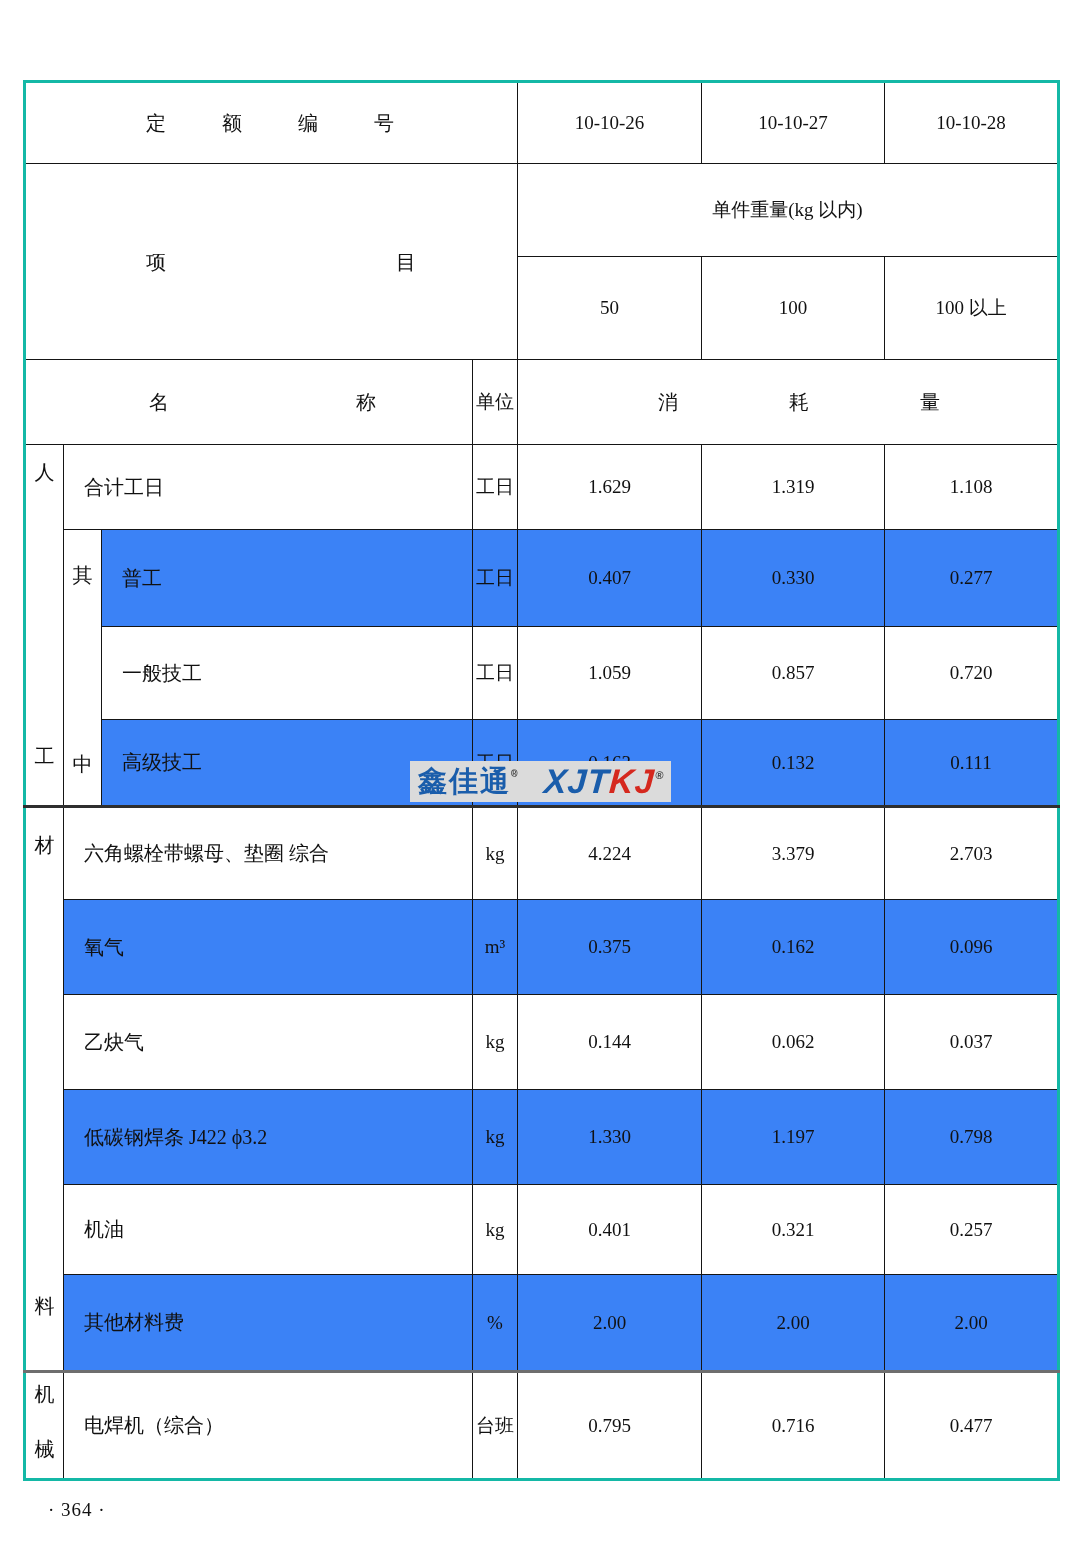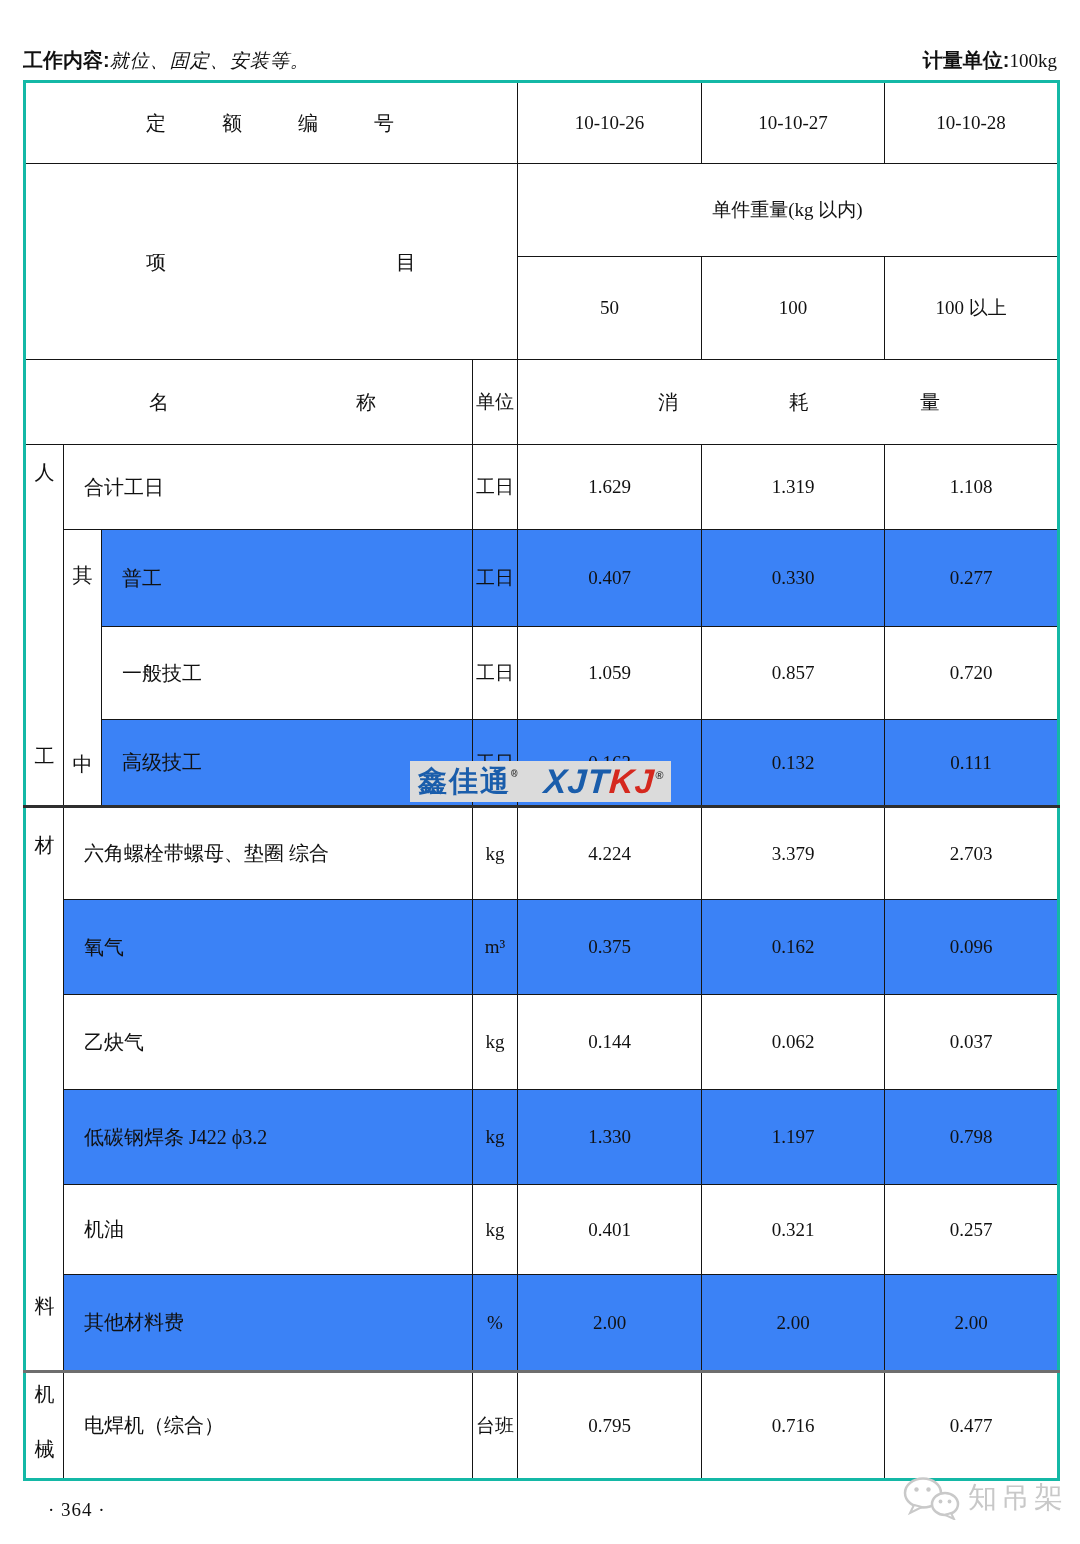--- a/index.html
+++ b/index.html
@@ -51,28 +51,20 @@
   .brand-txt { font-family:"Liberation Sans","DejaVu Sans",sans-serif; font-size:29px; color:#c8c8c8;
                letter-spacing:4px; text-shadow:1px 1px 0 #ffffff; }
   .page-num { position:absolute; left:48px; top:1499px; font-size:19px; letter-spacing:1px; }
 </style>
 </head>
 <body>
 
 <div class="page">
 
 
-  <div class="meta">
-    <div>
-      <span class="lbl">工作内容:</span><span class="work-txt">就位、固定、安装等。</span>
-    </div>
-    <div>
-      <span class="lbl">计量单位:</span><span class="unit-val">100kg</span>
-    </div>
-  </div>
 
   <div class="tbl-wrap">
     <table class="quota">
       <colgroup>
         <col style="width:39px">
           <col style="width:38px">
           <col style="width:371px">
           <col style="width:45px">
         <col style="width:184px">
           <col style="width:183px">
@@ -211,29 +203,16 @@
       </tr>
     </tbody>
       </table>
   </div>
 
   <div class="logo-wm">
     <span class="logo-cn"><span>鑫佳通</span><span class="logo-reg">®</span></span>
     <span class="logo-lat"><span class="lat-blue">XJT</span><span class="lat-red">KJ</span><span class="logo-reg">®</span></span>
   </div>
 
-  <div class="brand-wm">
-    <svg width="58" height="44" viewBox="0 0 58 44">
-      <ellipse cx="21" cy="17" rx="18" ry="14.5" fill="#ffffff" stroke="#c9c9c9" stroke-width="2.5"></ellipse>
-      <path d="M12 29 L8 37 L20 31 Z" fill="#ffffff" stroke="#c9c9c9" stroke-width="2"></path>
-      <circle cx="14.5" cy="13.5" r="2.2" fill="#c9c9c9"></circle>
-      <circle cx="26.5" cy="13.5" r="2.2" fill="#c9c9c9"></circle>
-      <ellipse cx="43" cy="28" rx="13" ry="11" fill="#ffffff" stroke="#c9c9c9" stroke-width="2.5"></ellipse>
-      <path d="M49 37 L52 43 L43 39 Z" fill="#ffffff" stroke="#c9c9c9" stroke-width="2"></path>
-      <circle cx="38.5" cy="25.5" r="1.9" fill="#c9c9c9"></circle>
-      <circle cx="47.5" cy="25.5" r="1.9" fill="#c9c9c9"></circle>
-    </svg>
-    <span class="brand-txt">知吊架</span>
-  </div>
 
   <div class="page-num">· 364 ·</div>
 
 </div>
 
 </body></html>

